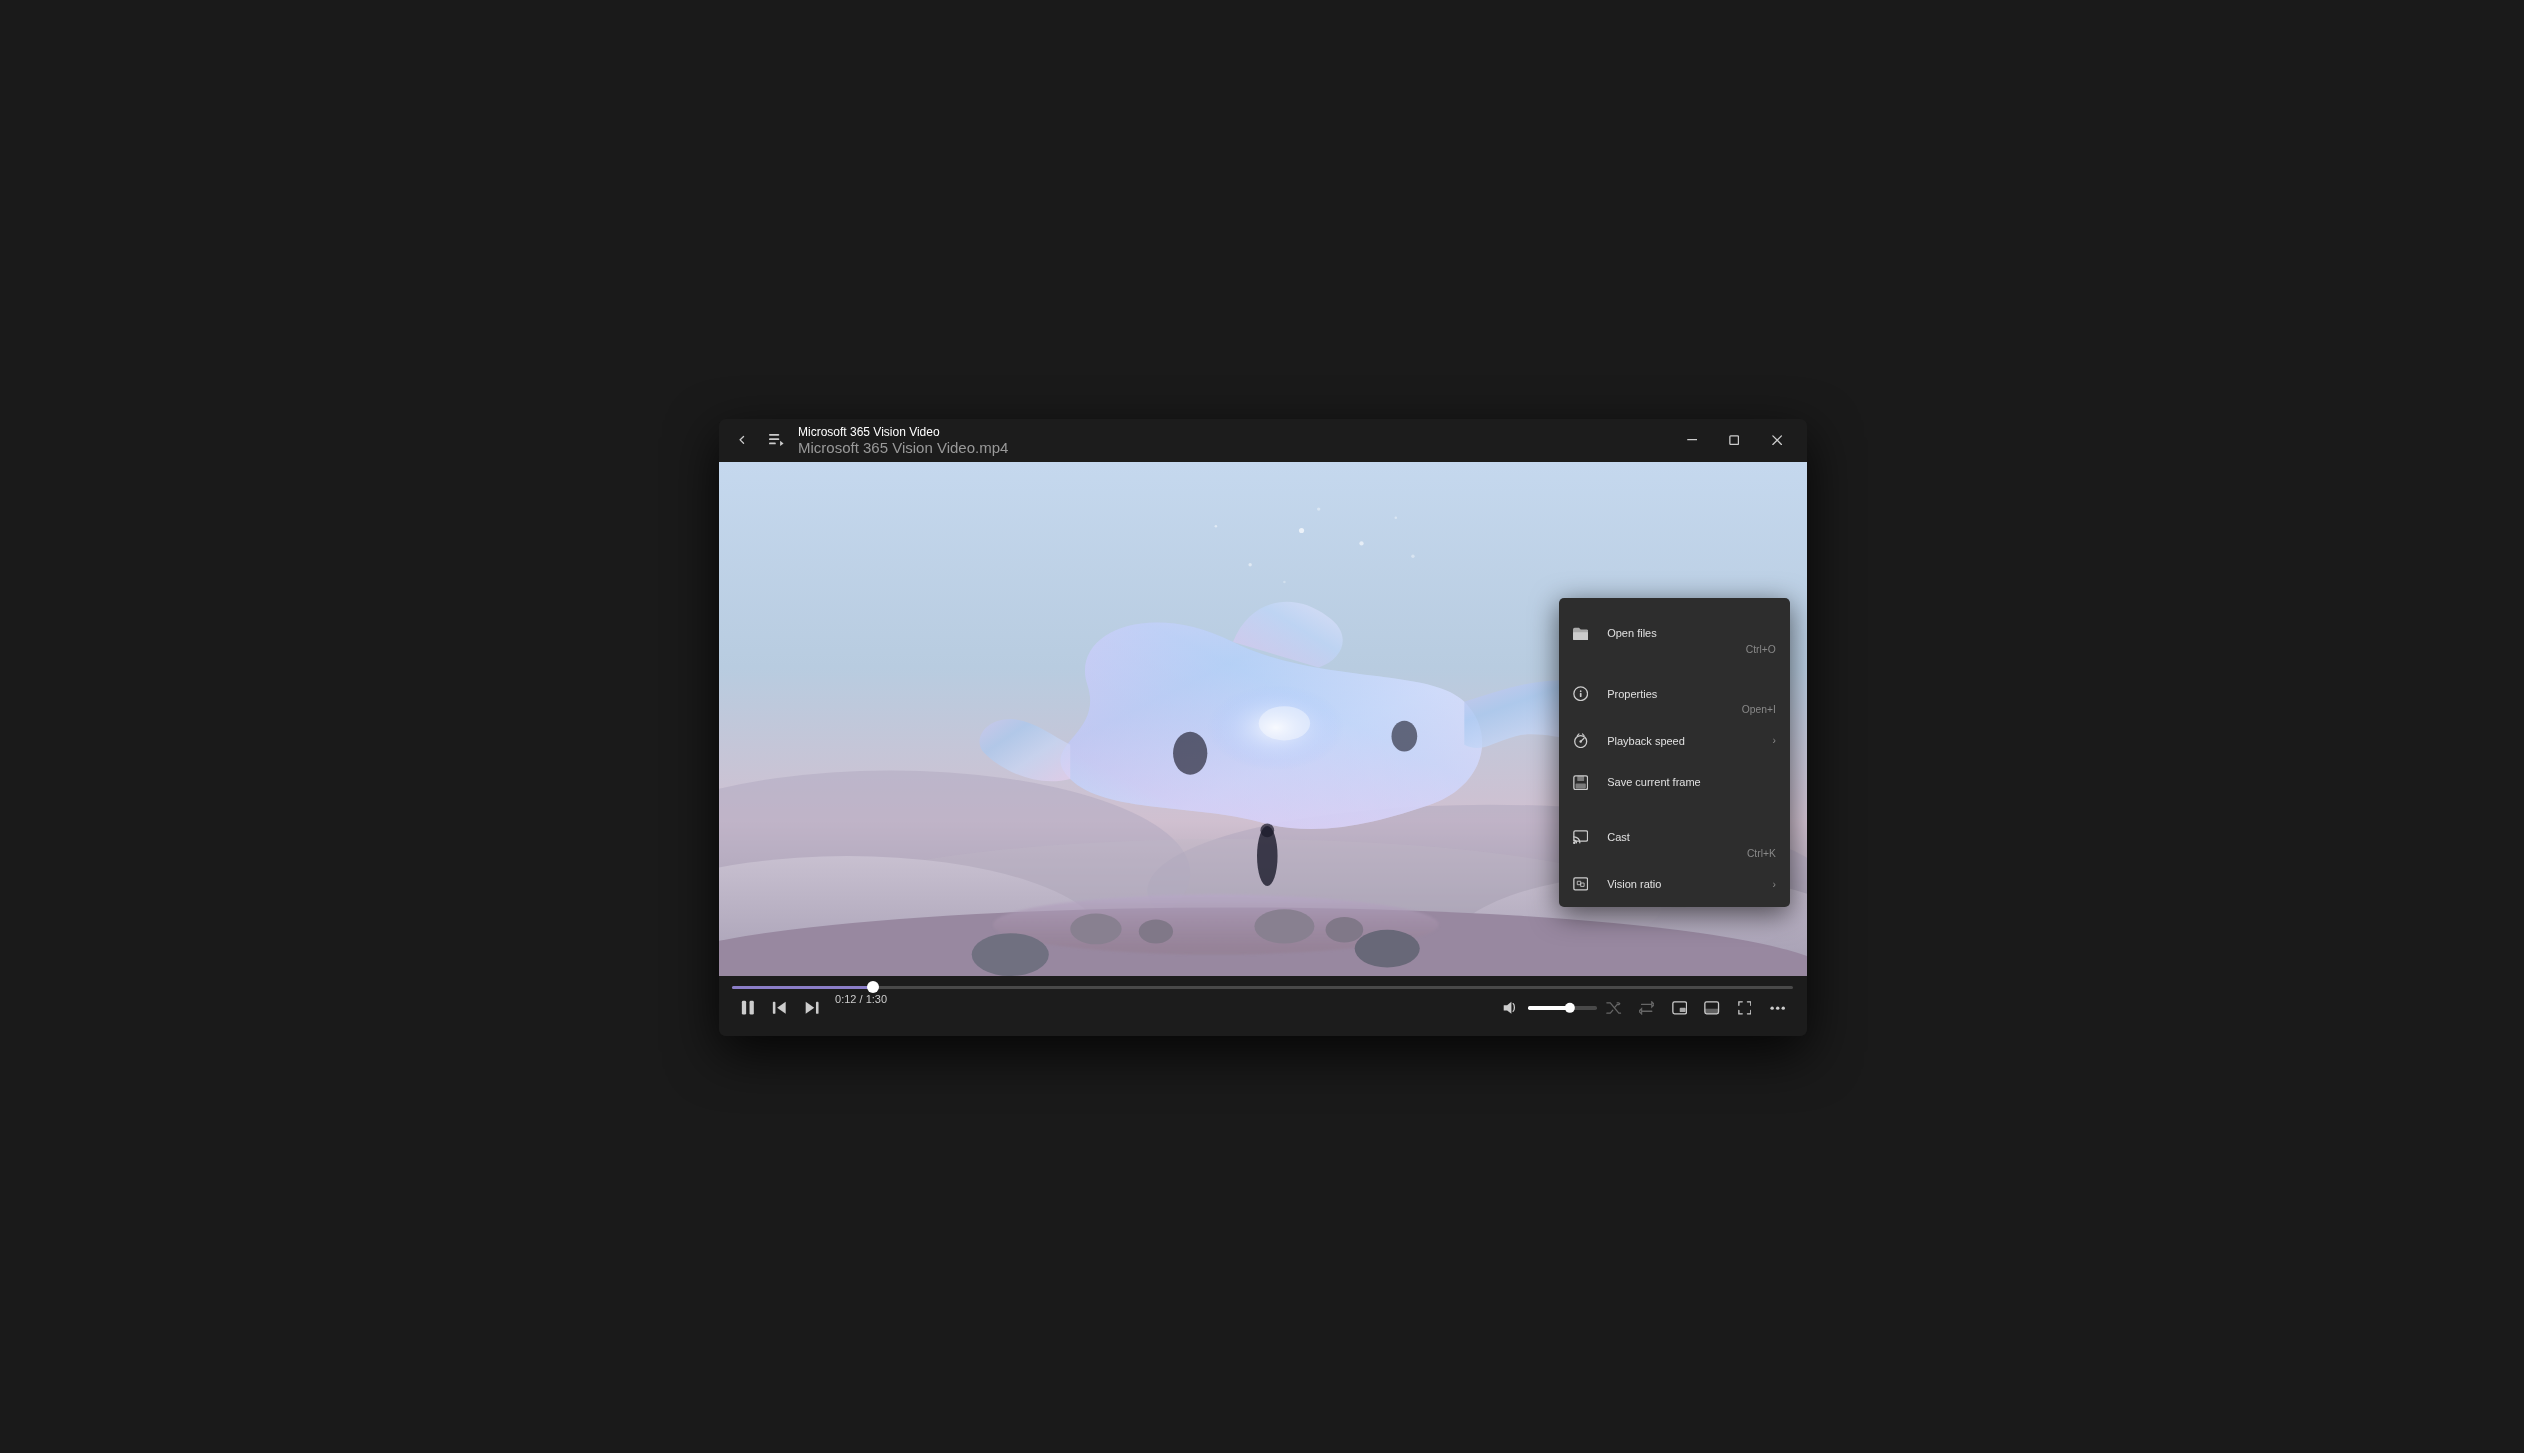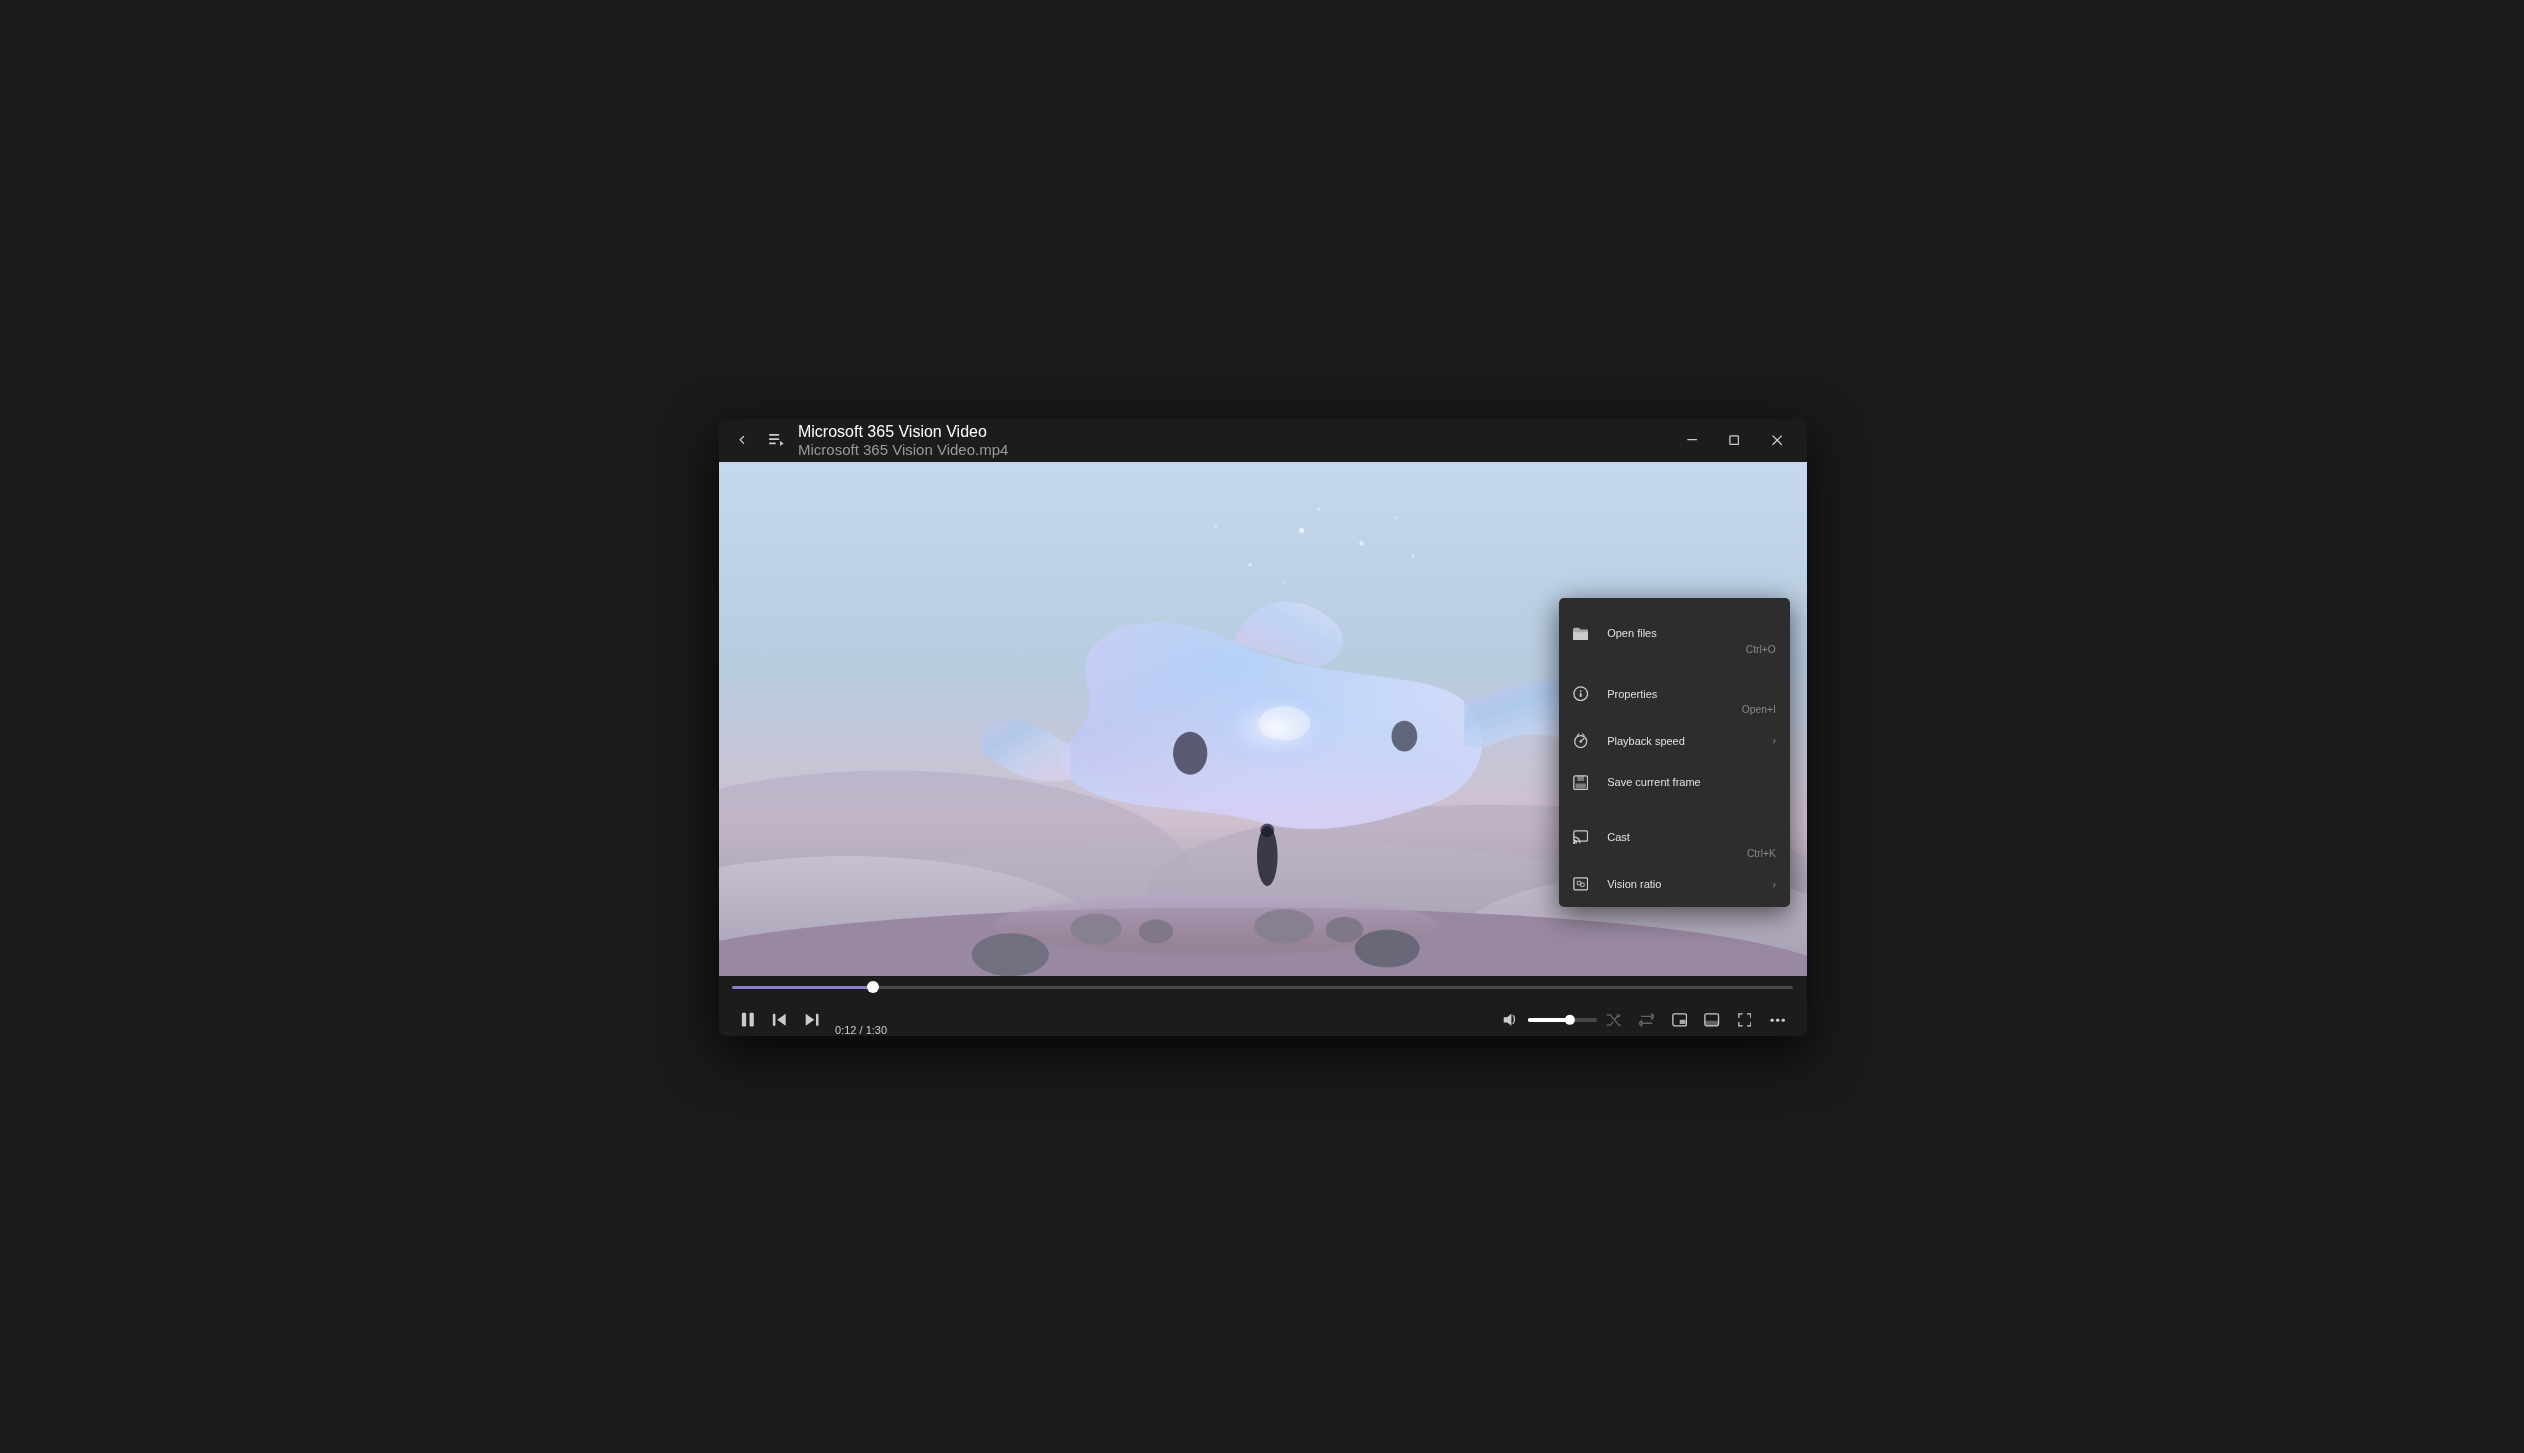--- a/index.html
+++ b/index.html
@@ -58,21 +58,21 @@
       color: #ccc;
       cursor: pointer;
       border-radius: 3.4px;
     }
     .title-info {
       display: flex;
       flex-direction: column;
     }
     .title-main {
       color: #ffffff;
-      font-size: 16px;
+      font-size: 12px;
       font-weight: 500;
     }
     .title-sub {
       color: #999;
       font-size: 15px;
     }
     .window-controls {
       display: flex;
       gap: 3.4px;
     }
@@ -137,21 +137,21 @@
       background: white;
       border-radius: 50%;
       top: 50%;
       left: 13.3%;
       transform: translate(-50%, -50%);
       cursor: pointer;
     }
     .buttons-row {
       flex: 1;
       display: flex;
-      align-items: flex-end;
+      align-items: flex-start;
       gap: 1px;
     }
     .ctrl-btn {
       width: 31px;
       height: 31px;
       display: flex;
       align-items: center;
       justify-content: center;
       color: #ccc;
       cursor: pointer;

